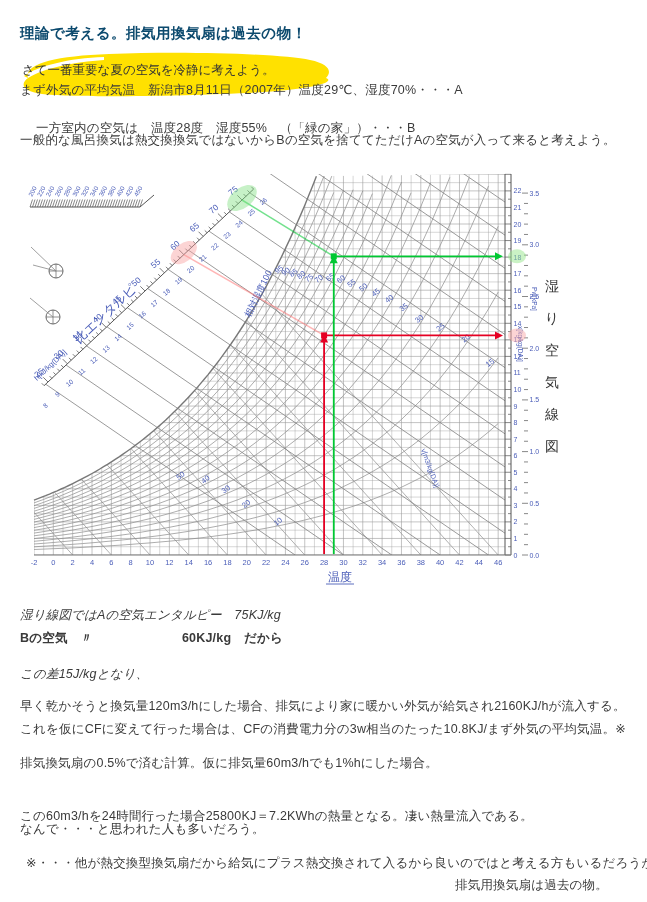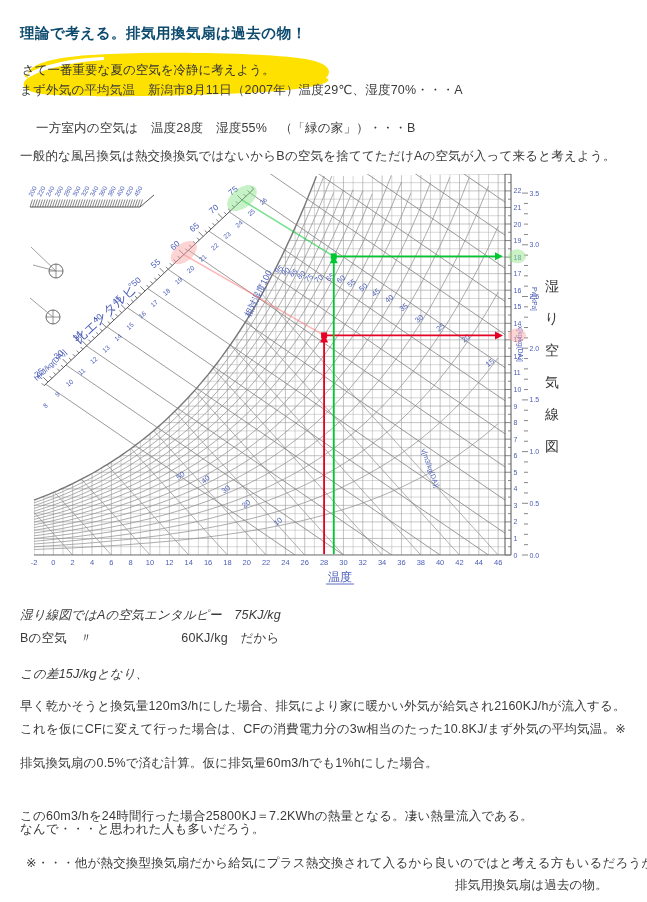--- a/index.html
+++ b/index.html
@@ -24,21 +24,21 @@
 
 <div class="abs hl-wrap">
   <svg class="hl-svg" width="330" height="52" viewBox="0 0 330 52">
     <path id="hl-blob" fill="#ffe100" d="M14,30 C10,16 40,8 95,6 C175,3 268,6 296,12 C316,16 318,24 312,30 C322,34 300,41 250,44 C180,48 60,50 28,46 C8,43 6,36 14,30 Z M14,30 C30,20 60,14 90,12 L90,9 C55,10 24,18 10,28 Z"></path>
   </svg>
   <div class="hl-text">さて一番重要な夏の空気を冷静に考えよう。</div>
 </div>
 
 <div class="abs body-text" style="left:20px;top:82px;">まず外気の平均気温　新潟市8月11日（2007年）温度29℃、湿度70%・・・A</div>
 <div class="abs body-text" style="left:20px;top:120px;margin-left:16px;">一方室内の空気は　温度28度　湿度55%　（「緑の家」）・・・B</div>
-<div class="abs body-text" style="left:20px;top:148px;">一般的な風呂換気は熱交換換気ではないからBの空気を捨ててただけAの空気が入って来ると考えよう。</div>
+<div class="abs body-text" style="left:20px;top:132px;">一般的な風呂換気は熱交換換気ではないからBの空気を捨ててただけAの空気が入って来ると考えよう。</div>
 
 <figure class="abs chart-wrap">
   <svg id="psy-chart" width="647" height="428" viewBox="0 173 647 428">
       <defs>
         <clipPath id="satClip">
           <polygon points="34.0,501.2 37.9,499.7 41.7,498.2 45.6,496.7 49.5,495.1 53.3,493.4 57.2,491.8 61.1,490.0 64.9,488.3 68.8,486.5 72.7,484.6 76.5,482.7 80.4,480.7 84.3,478.7 88.2,476.6 92.0,474.5 95.9,472.3 99.8,470.0 103.6,467.7 107.5,465.4 111.4,462.9 115.2,460.4 119.1,457.9 123.0,455.2 126.8,452.5 130.7,449.8 134.6,446.9 138.4,444.0 142.3,441.0 146.2,437.9 150.0,434.7 153.9,431.5 157.8,428.1 161.6,424.7 165.5,421.2 169.4,417.5 173.2,413.8 177.1,410.0 181.0,406.1 184.9,402.1 188.7,398.0 192.6,393.7 196.5,389.4 200.3,384.9 204.2,380.3 208.1,375.6 211.9,370.7 215.8,365.8 219.7,360.7 223.5,355.4 227.4,350.0 231.3,344.5 235.1,338.8 239.0,333.0 242.9,327.0 246.7,320.9 250.6,314.6 254.5,308.1 258.3,301.4 262.2,294.6 266.1,287.6 269.9,280.4 273.8,273.0 277.7,265.4 281.6,257.6 285.4,249.6 289.3,241.4 293.2,232.9 297.0,224.3 300.9,215.4 304.8,206.2 308.6,196.8 312.5,187.2 316.4,177.3 505,175 505,556 34,556"></polygon>
         </clipPath>
         <clipPath id="escClip">
           <polygon points="30,400 270,175 505,175 505,556 30,556"></polygon>
         </clipPath>
@@ -562,21 +562,21 @@
       <g>
         <ellipse cx="242" cy="199" rx="17" ry="10" fill="rgba(130,225,130,0.45)" transform="rotate(-38 242 199)"></ellipse>
         <ellipse cx="183.79999999999998" cy="253.6" rx="15" ry="9" fill="rgba(248,160,160,0.45)" transform="rotate(-38 183.79999999999998 253.6)"></ellipse>
         <ellipse cx="517" cy="257.3610951378967" rx="9" ry="7" fill="rgba(150,230,140,0.5)"></ellipse>
         <ellipse cx="517" cy="336.38563745678186" rx="9" ry="7" fill="rgba(250,170,170,0.5)"></ellipse>
       </g>
     </svg>
 </figure>
 
 <div class="abs body-text" style="left:20px;top:607px;font-style:italic;">湿り線図ではAの空気エンタルピー　75KJ/kg</div>
-<div class="abs body-text" style="left:20px;top:630px;">Bの空気　〃　　　　　　　60KJ/kg　だから</div>
+<div class="abs body-text" style="left:20px;top:630px;font-weight:bold;">Bの空気　〃　　　　　　　60KJ/kg　だから</div>
 <div class="abs body-text" style="left:20px;top:666px;font-style:italic;">この差15J/kgとなり、</div>
 <div class="abs body-text" style="left:20px;top:698px;">早く乾かそうと換気量120m3/hにした場合、排気により家に暖かい外気が給気され2160KJ/hが流入する。</div>
 <div class="abs body-text" style="left:20px;top:721px;">これを仮にCFに変えて行った場合は、CFの消費電力分の3w相当のたった10.8KJ/まず外気の平均気温。※</div>
 <div class="abs body-text" style="left:20px;top:755px;">排気換気扇の0.5%で済む計算。仮に排気量60m3/hでも1%hにした場合。</div>
 <div class="abs body-text" style="left:20px;top:808px;">この60m3/hを24時間行った場合25800KJ＝7.2KWhの熱量となる。凄い熱量流入である。</div>
 <div class="abs body-text" style="left:20px;top:821px;">なんで・・・と思われた人も多いだろう。</div>
 <div class="abs body-text note-clip" style="left:26px;top:855px;">※・・・他が熱交換型換気扇だから給気にプラス熱交換されて入るから良いのではと考える方もいるだろうが、120m3/h</div>
 <div class="abs body-text" style="left:455px;top:877px;">排気用換気扇は過去の物。</div>
 
 </body></html>

